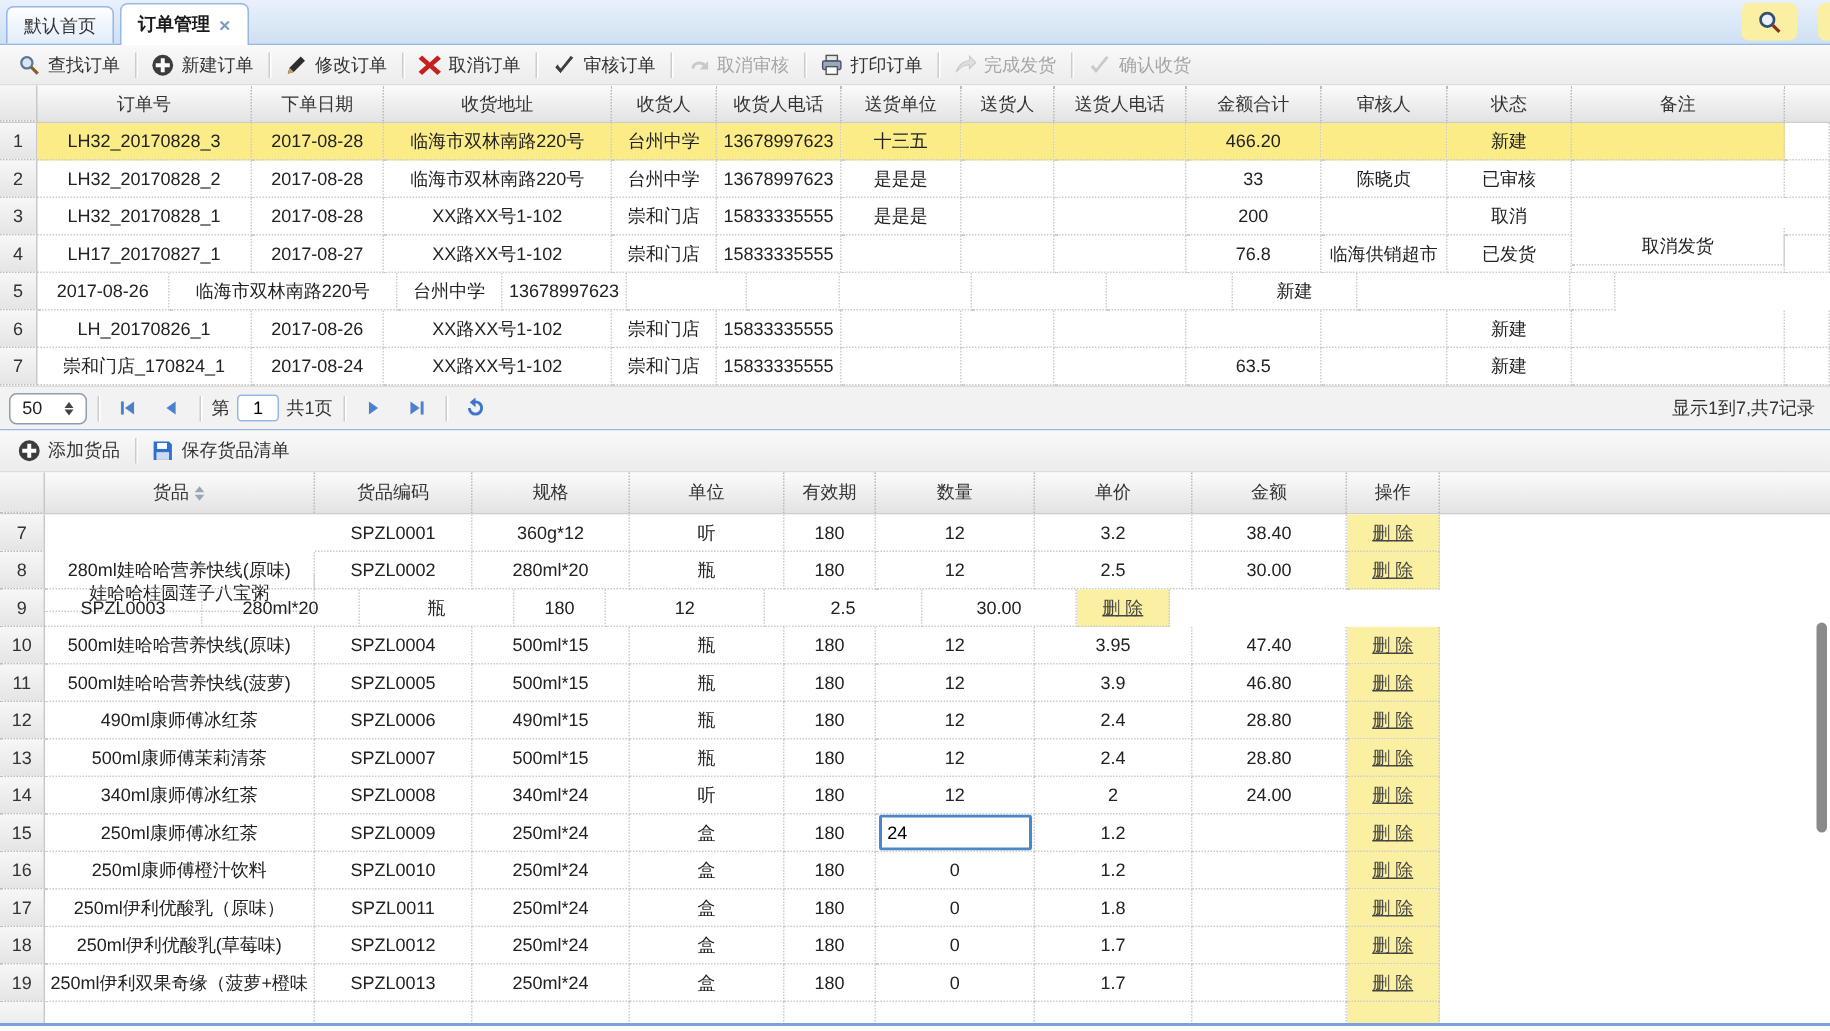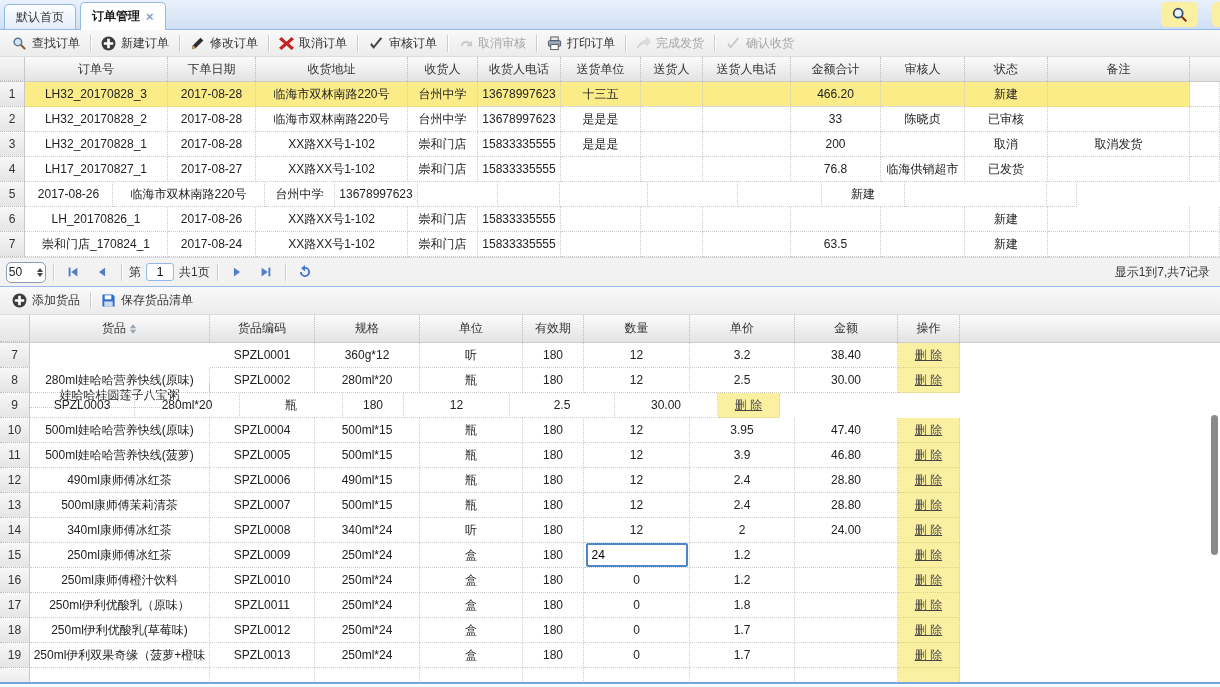--- a/index.html
+++ b/index.html
@@ -50,21 +50,21 @@
   .opcell { background:#FBF0A2; }
   .del-link { color:#454545; text-decoration:underline; cursor:pointer; }
   .qty-cell { padding:0; position:relative; }
   .qty-input { width:102px; height:24px; margin:0; border:2px solid #4a86c8; border-radius:2px;
     font-family:inherit; font-size:12px; padding:0 4px; outline:none; }
   .sort-icon { display:inline-block; }
 
   
   .pagination { height:30px; background:#f2f2f2; border-top:1px solid #ddd;
     border-bottom:1px solid #95B8E7; display:flex; align-items:center; padding:0 6px; gap:5px; }
-  .psize { width:40px; height:21px; background:#fff; border:1px solid #8e9db2; border-radius:5px;
+  .psize { width:52px; height:21px; background:#fff; border:1px solid #8e9db2; border-radius:5px;
     display:flex; align-items:center; justify-content:center; gap:15px; }
   .spin { display:flex; flex-direction:column; gap:1px; }
   .spin i { width:0; height:0; border-left:3px solid transparent; border-right:3px solid transparent; }
   .spin .up { border-bottom:4px solid #444; }
   .spin .dn { border-top:4px solid #444; }
   .pbtn { width:24px; height:22px; display:flex; align-items:center; justify-content:center; }
   .page-input { width:28px; height:18px; border:1px solid #95B8E7; border-radius:3px;
     text-align:center; font-family:inherit; font-size:12px; background:#fff; }
   .ptext { color:#333; }
   .psummary { margin-left:auto; color:#333; padding-right:4px; }
@@ -240,21 +240,21 @@
         <div class="cell data" style="width: 88px;">2017-08-28</div>
         <div class="cell data" style="width: 152px;">XX路XX号1-102</div>
         <div class="cell data" style="width: 70px;">崇和门店</div>
         <div class="cell data" style="width: 83px;">15833335555</div>
         <div class="cell data" style="width: 80px;">是是是</div>
         <div class="cell data" style="width: 62px;"></div>
         <div class="cell data" style="width: 88px;"></div>
         <div class="cell data" style="width: 90px;">200</div>
         <div class="cell data" style="width: 84px;"></div>
         <div class="cell data" style="width: 83px;">取消</div>
-        <div class="cell data" style="width: 142px;">取消发货</div>
+        <div class="cell data" style="width: 142px; margin-top: 20px;">取消发货</div>
         <div class="cell" style="width: 30px;"></div>
       </div>
       <div class="grid-row">
         <div class="cell numcell" style="width: 25px;">4</div>
         <div class="cell data" style="width: 143px;">LH17_20170827_1</div>
         <div class="cell data" style="width: 88px;">2017-08-27</div>
         <div class="cell data" style="width: 152px;">XX路XX号1-102</div>
         <div class="cell data" style="width: 70px;">崇和门店</div>
         <div class="cell data" style="width: 83px;">15833335555</div>
         <div class="cell data" style="width: 80px;"></div>

